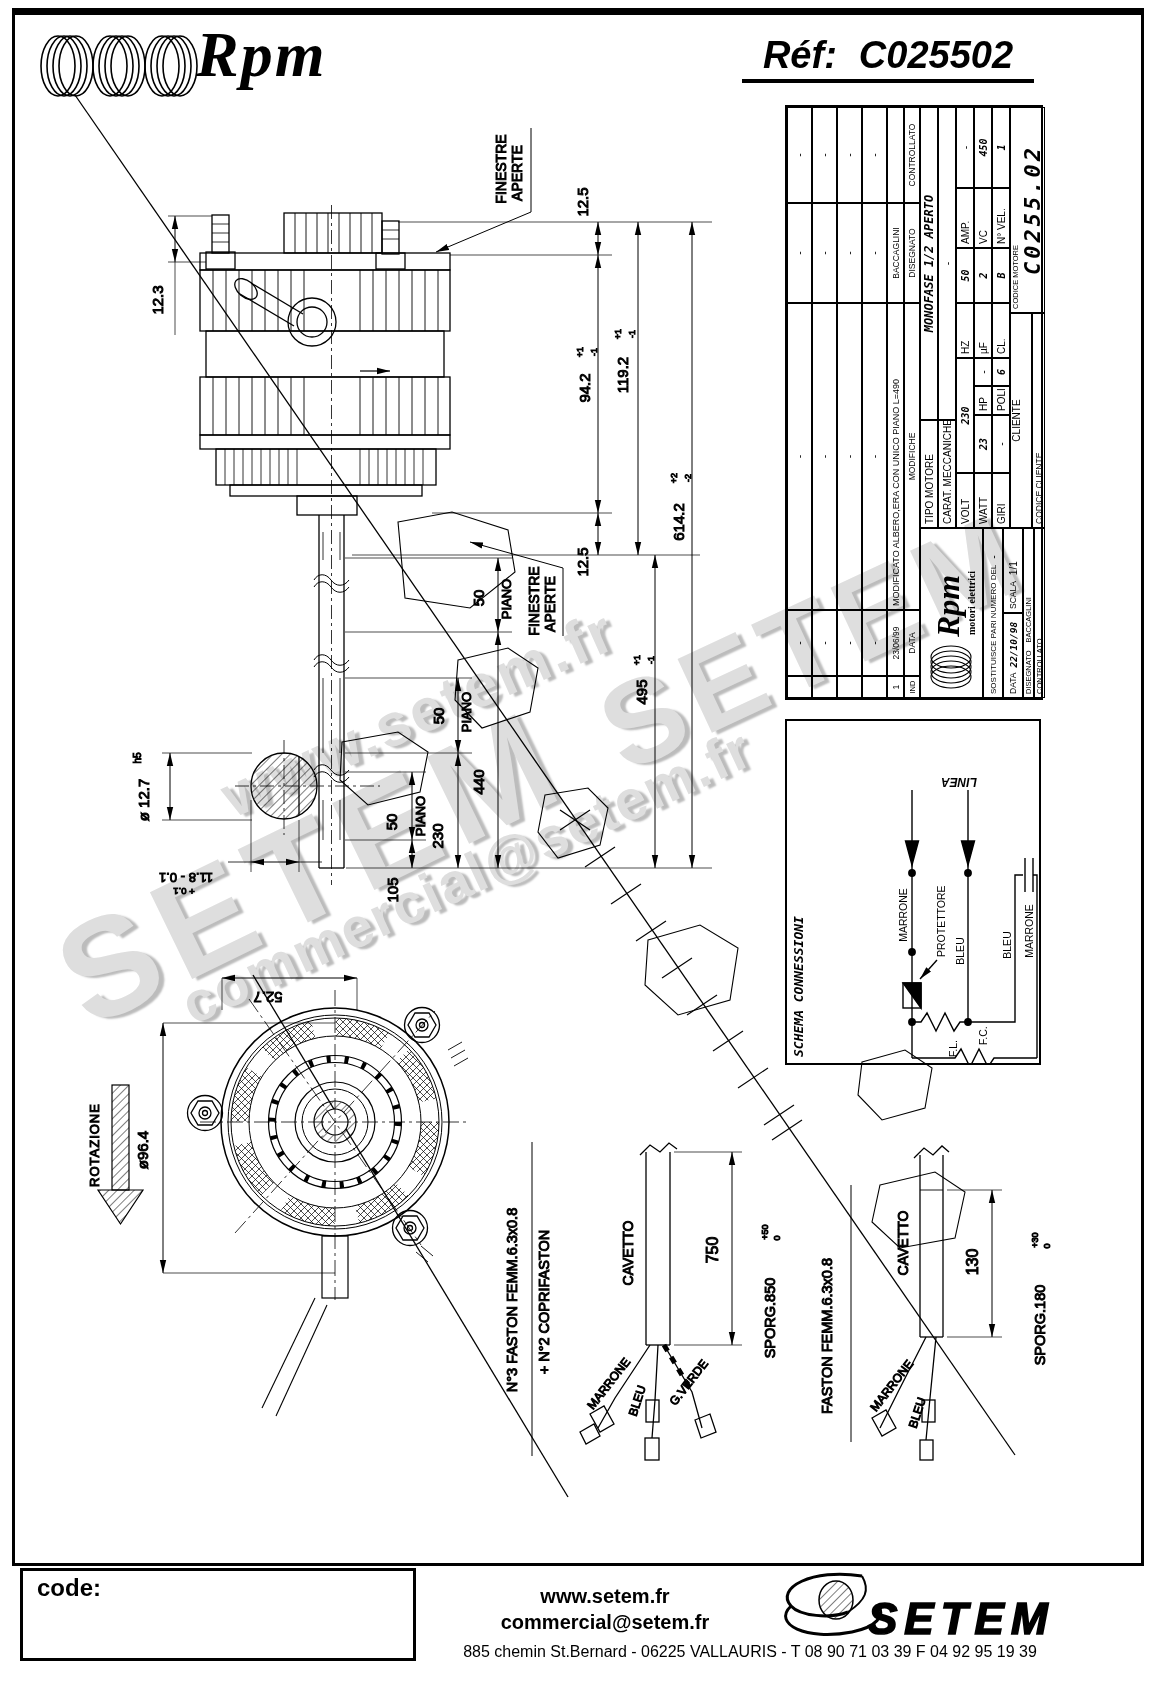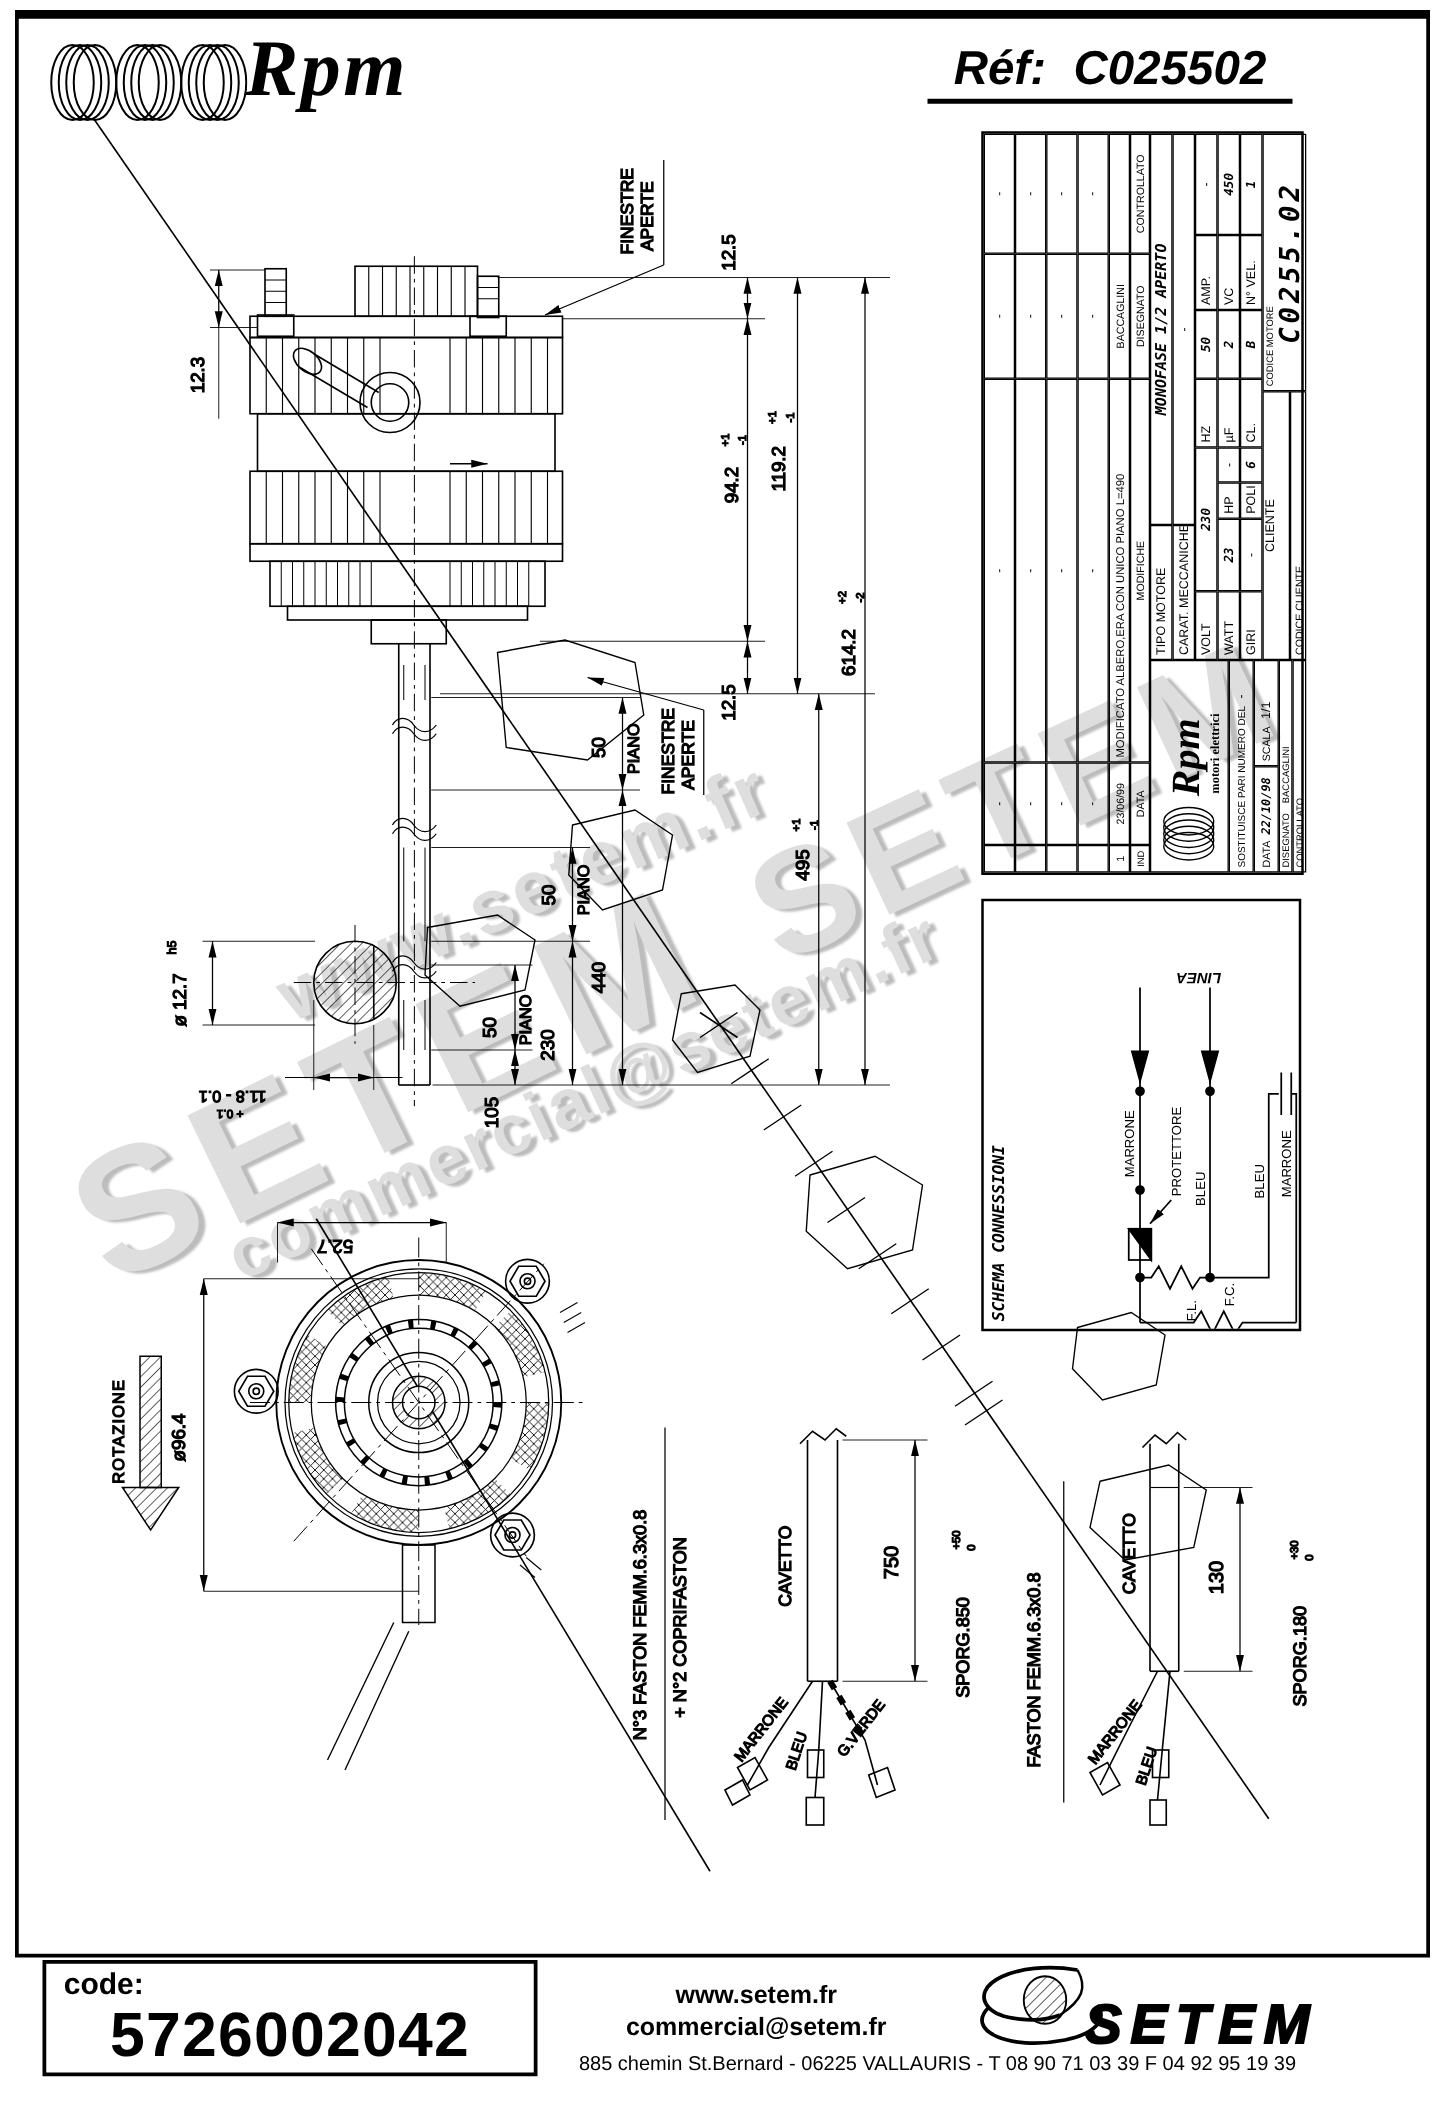--- a/index.html
+++ b/index.html
@@ -29,21 +29,21 @@
        transform:rotate(-90deg);transform-origin:0 0;z-index:3;}
   .box{position:absolute;border:2px solid #000;box-sizing:border-box;}
   .tc{position:absolute;box-sizing:border-box;border:1px solid #000;
       font-size:10px;display:flex;align-items:center;padding:0 3px;
       white-space:nowrap;overflow:hidden;}
   .cen{justify-content:center;padding:0;}
   .iv{font-family:"DejaVu Sans Mono",monospace;font-style:italic;font-weight:bold;justify-content:center;}
   .sm{font-size:8.5px;}
   
   .ft{position:absolute;z-index:4;}
-  #codebox{left:34px;top:1568px;width:396px;height:93px;border:3.5px solid #000;box-sizing:border-box;}
+  #codebox{left:20px;top:1568px;width:396px;height:93px;border:3.5px solid #000;box-sizing:border-box;}
   #code-label{position:absolute;left:14px;top:3px;font:bold 24px "Liberation Sans",sans-serif;}
   #code-value{position:absolute;left:0;right:0;top:28px;text-align:center;
     font:bold 50px "Liberation Sans",sans-serif;letter-spacing:1px;}
   #ft-site{left:440px;top:1585px;width:330px;text-align:center;font-weight:bold;font-size:20px;}
   #ft-mail{left:440px;top:1611px;width:330px;text-align:center;font-weight:bold;font-size:20px;}
   #ft-addr{left:445px;top:1643px;width:610px;text-align:center;font-size:16px;white-space:nowrap;}
 </style>
 </head>
 <body>
 
@@ -591,17 +591,16 @@
     <div class="tc sm" style="left:170px;top:245px;width:215px;height:13px;">CODICE CLIENTE</div>
     <div class="tc" style="left:385px;top:223px;width:206px;height:35px;padding:0;flex-direction:column;justify-content:flex-start;align-items:stretch;">
       <span style="font-size:7.5px;padding-left:3px;">CODICE MOTORE</span>
       <span class="iv" style="font-size:22px;letter-spacing:3px;display:flex;">C0255.02</span>
     </div>
   </div>
 </div>
 
 <div class="ft" id="codebox">
   <div id="code-label">code:</div>
-  <div id="code-value">5726002042</div>
 </div>
 <div class="ft" id="ft-site">www.setem.fr</div>
 <div class="ft" id="ft-mail">commercial@setem.fr</div>
 <div class="ft" id="ft-addr">885 chemin St.Bernard  -  06225 VALLAURIS  -  T 08 90 71 03 39   F 04 92 95 19 39</div>
 
 </body></html>

